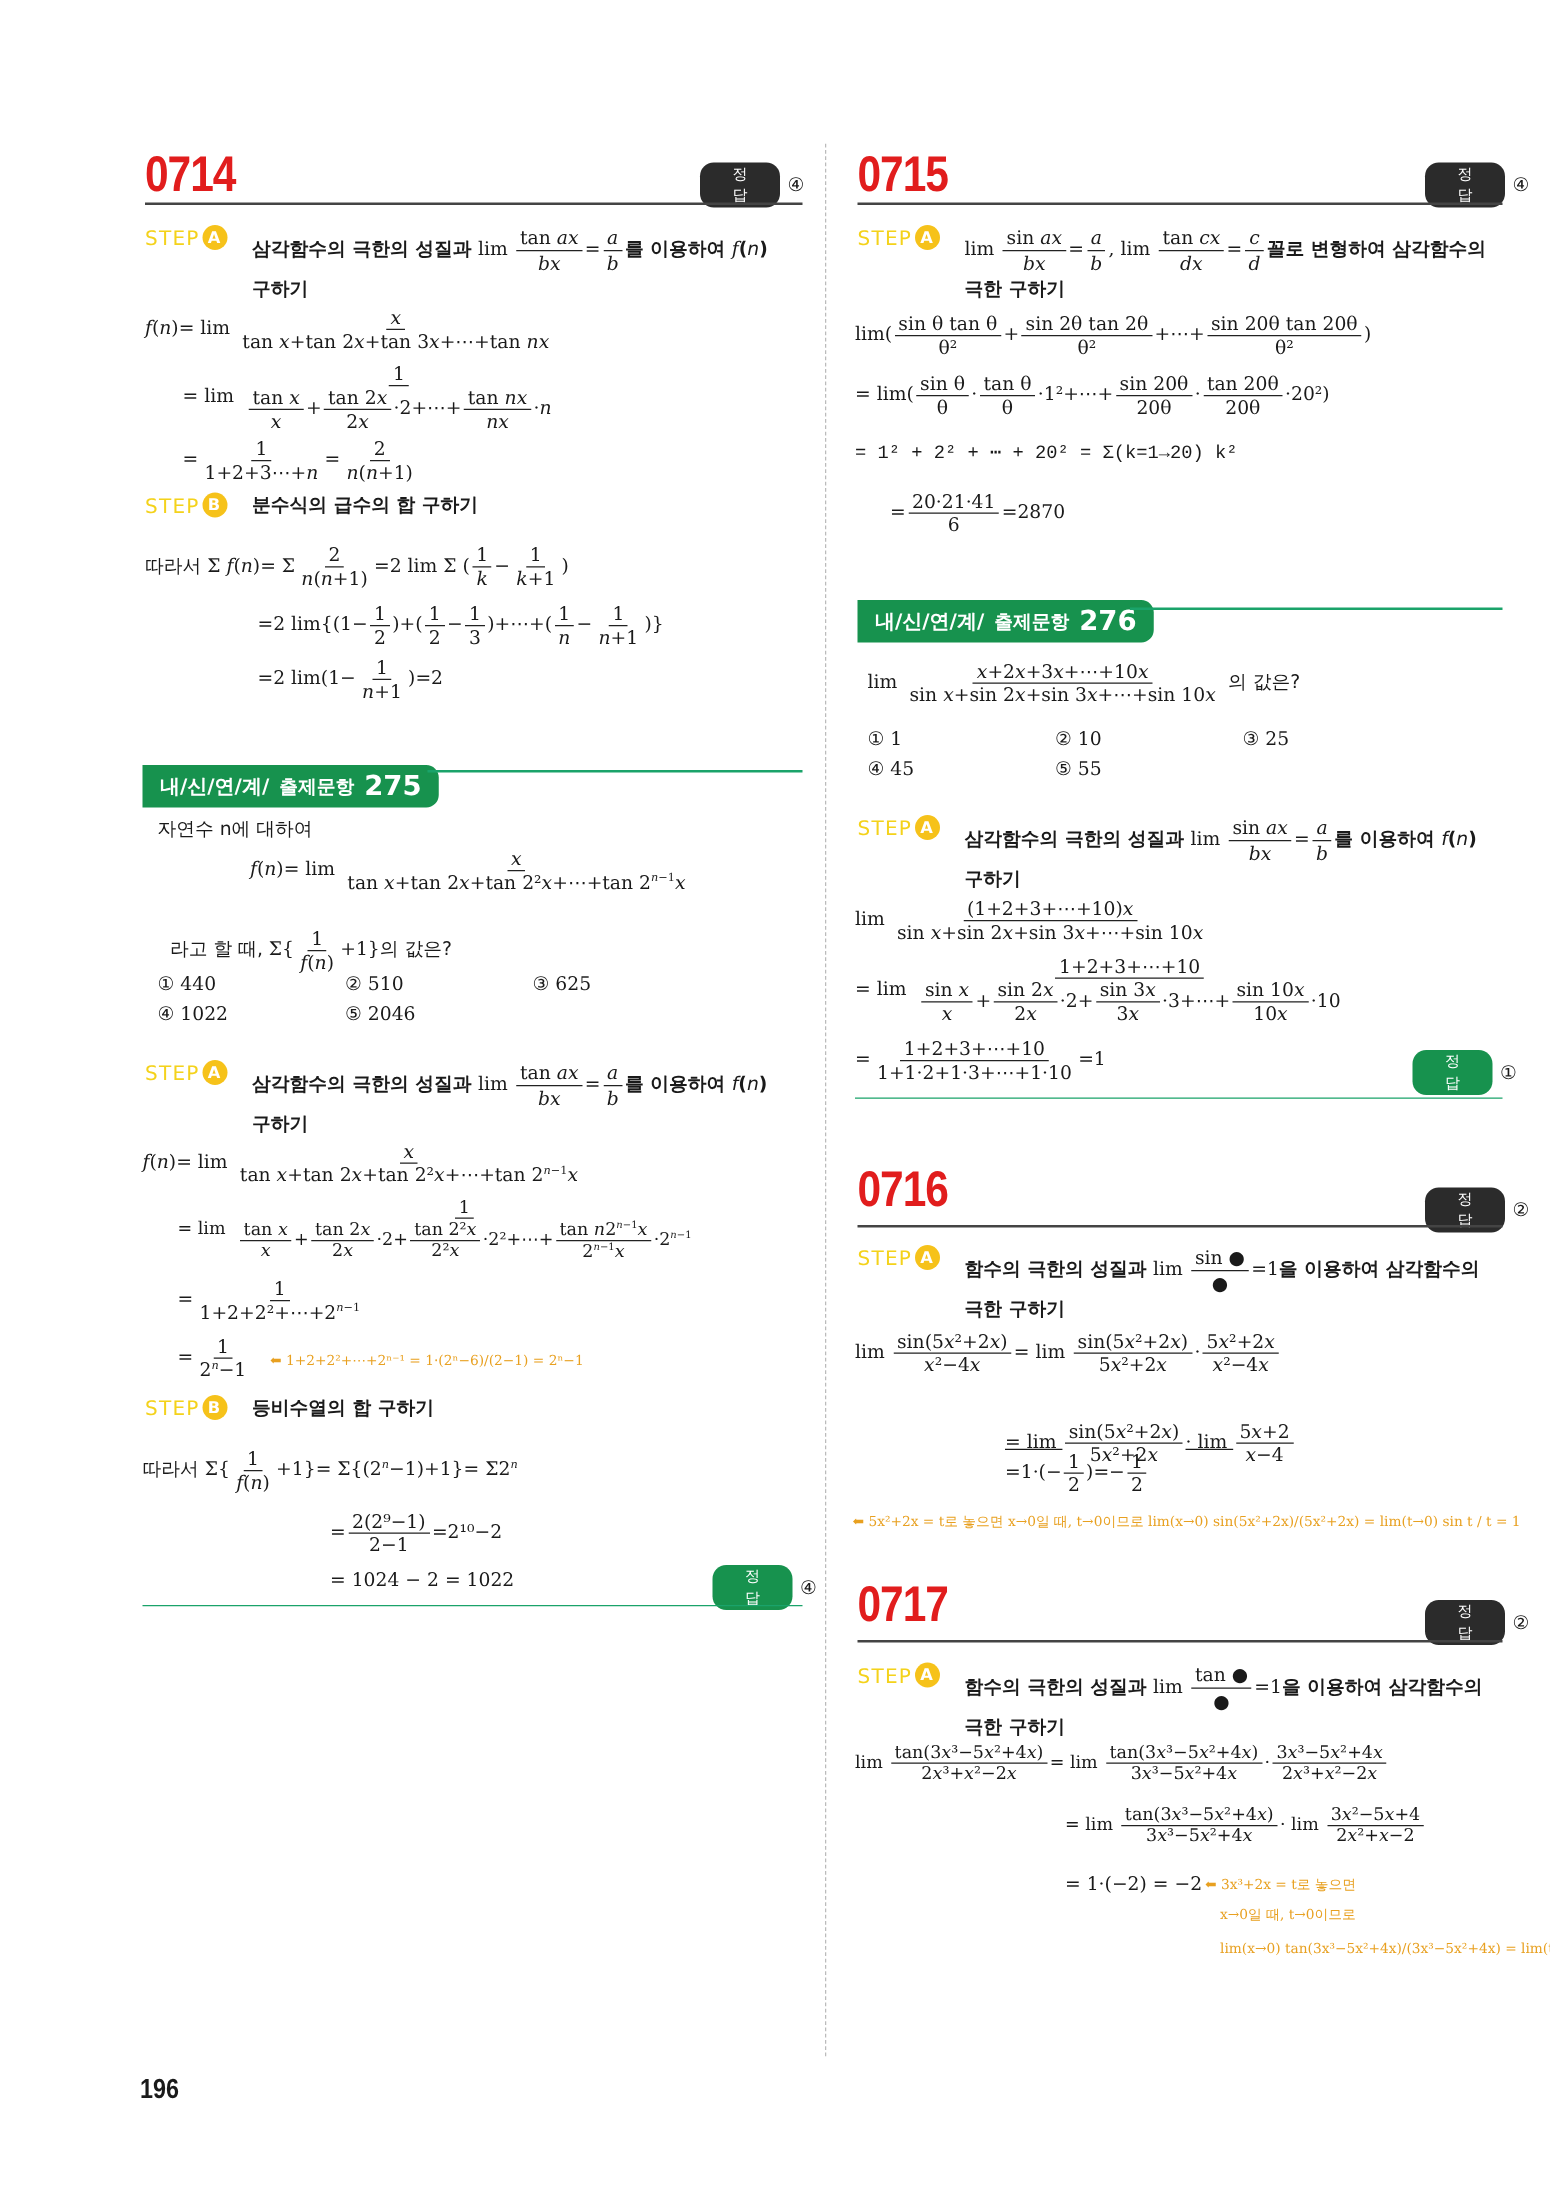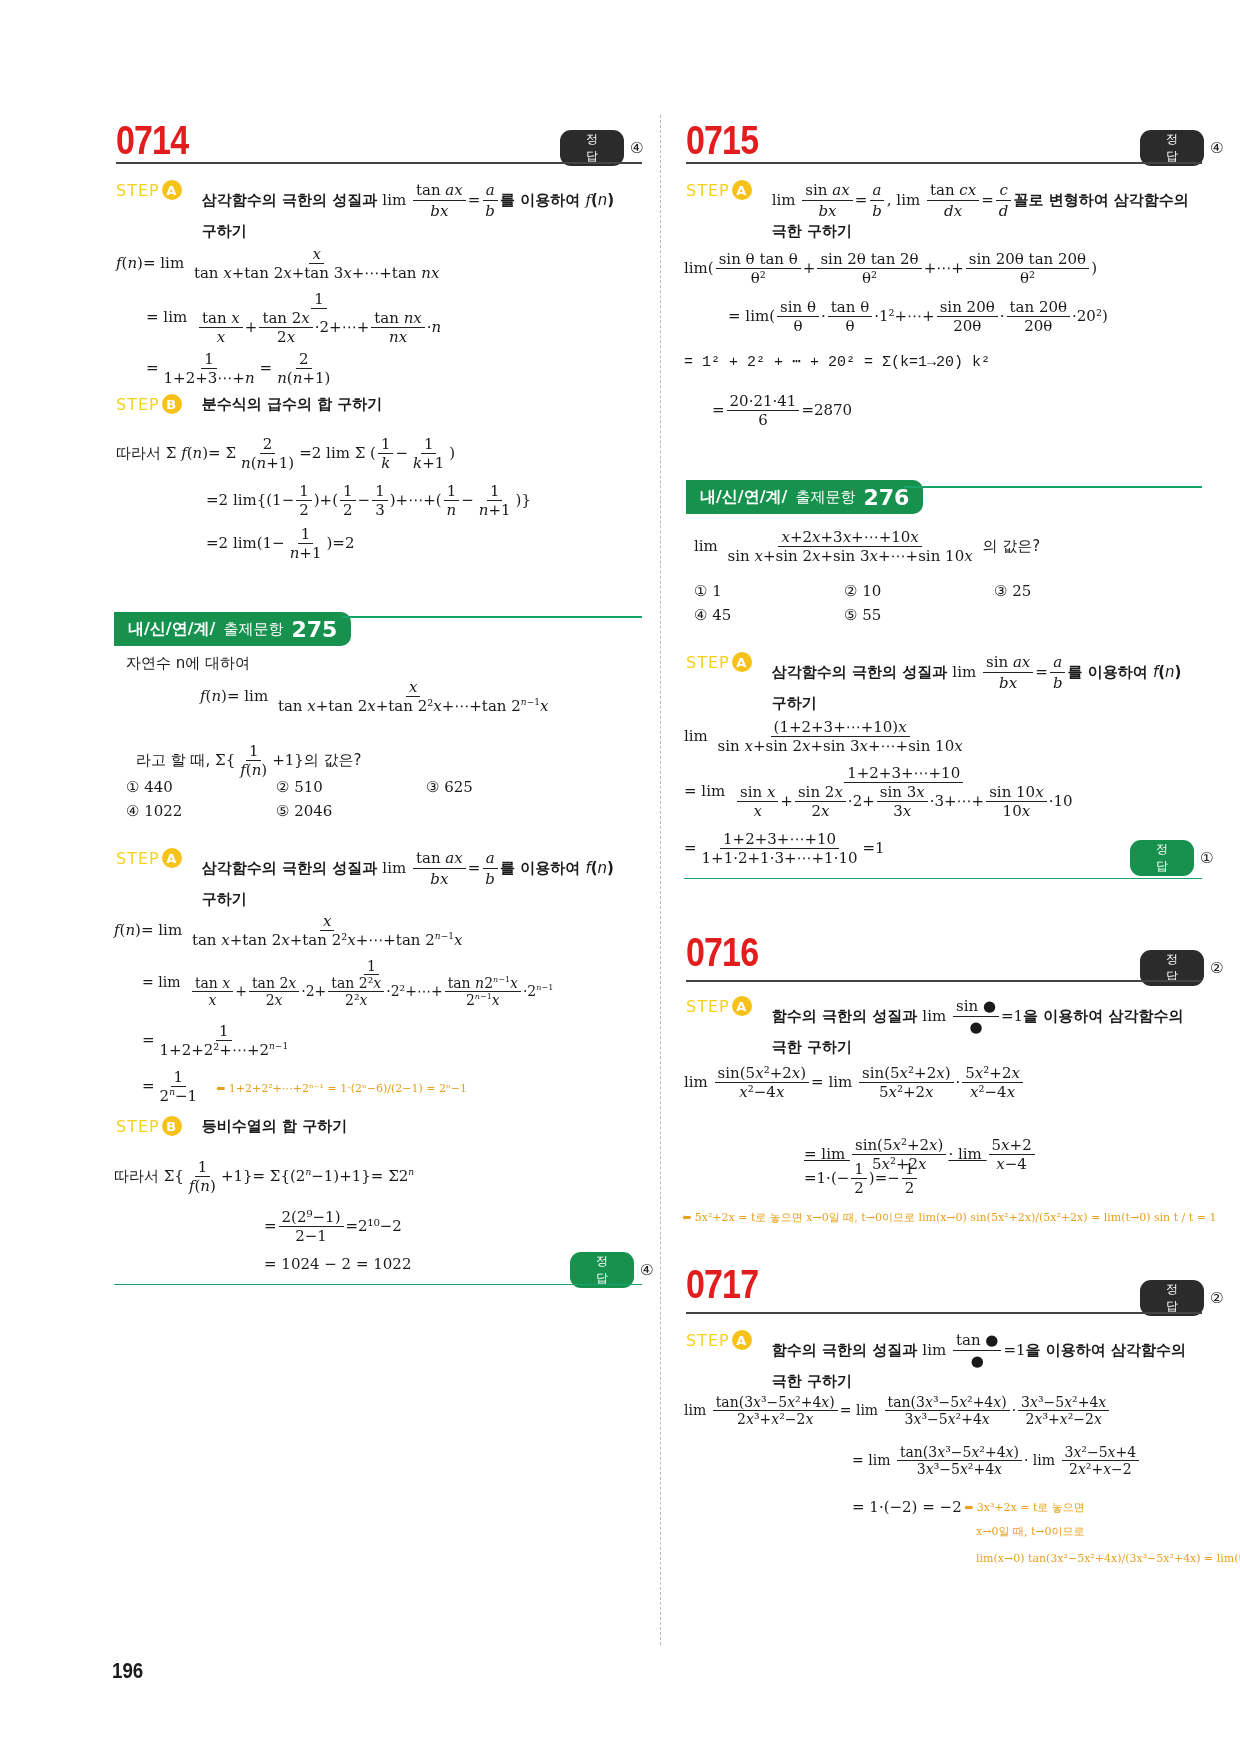--- a/index.html
+++ b/index.html
@@ -27,21 +27,21 @@
   .stepcirc { display: inline-flex; width: 20px; height: 20px; border-radius: 50%;
               background: #f6c21a; color: #fff; font-size: 13px; align-items: center; justify-content: center;
               font-weight: bold; }
   .steptext { line-height: 20px; color: #1a1a1a; }
   .math { position: absolute; font-size: 15px; white-space: nowrap; font-family: "DejaVu Serif", serif; }
   .math i { font-style: italic; }
   .kor { font-family: "DejaVu Sans", sans-serif; }
   .banner { position: absolute; display: flex; align-items: center; height: 34px;
             background: #17924e; color: #fff; border-radius: 0 10px 10px 0;
             padding: 0 14px; font-family: "DejaVu Sans", sans-serif; font-weight: bold; font-size: 16px; gap: 8px; }
-  .banner .sm { font-weight: normal; font-size: 15px; }
+  .banner .sm { font-weight: bold; font-size: 15px; }
   .banner .num { font-size: 22px; }
   .choices { position: absolute; display: grid; grid-template-columns: 150px 150px 150px;
              row-gap: 6px; font-size: 15px; font-family: "DejaVu Serif", serif; }
   .note { position: absolute; font-size: 11px; color: #e8a020; white-space: nowrap; font-family: "DejaVu Serif", serif; }
   .page-number { position: absolute; left: 112px; top: 1658px; font-family: "Liberation Sans", sans-serif;
                  font-weight: bold; font-size: 22px; transform: scaleX(0.85); transform-origin: left; }
   .frac { display: inline-flex; flex-direction: column; align-items: center; vertical-align: middle; margin: 0 2px; }
   .frac .n { border-bottom: 1px solid #222; padding: 0 3px; }
   .frac .d { padding: 0 3px; }
 </style>
@@ -277,21 +277,21 @@
         <span class="n">sin θ tan θ</span>
         <span class="d">θ²</span>
       </span>+<span class="frac">
         <span class="n">sin 2θ tan 2θ</span>
         <span class="d">θ²</span>
       </span>+⋯+<span class="frac">
         <span class="n">sin 20θ tan 20θ</span>
         <span class="d">θ²</span>
       </span>)
   </div>
-  <div class="math" style="top:298px;left:2px;margin-left:44px;">
+  <div class="math" style="top:298px;left:2px;">
     = lim(<span class="frac">
         <span class="n">sin θ</span>
         <span class="d">θ</span>
       </span>·<span class="frac">
         <span class="n">tan θ</span>
         <span class="d">θ</span>
       </span>·1²+⋯+<span class="frac">
         <span class="n">sin 20θ</span>
         <span class="d">20θ</span>
       </span>·<span class="frac">

